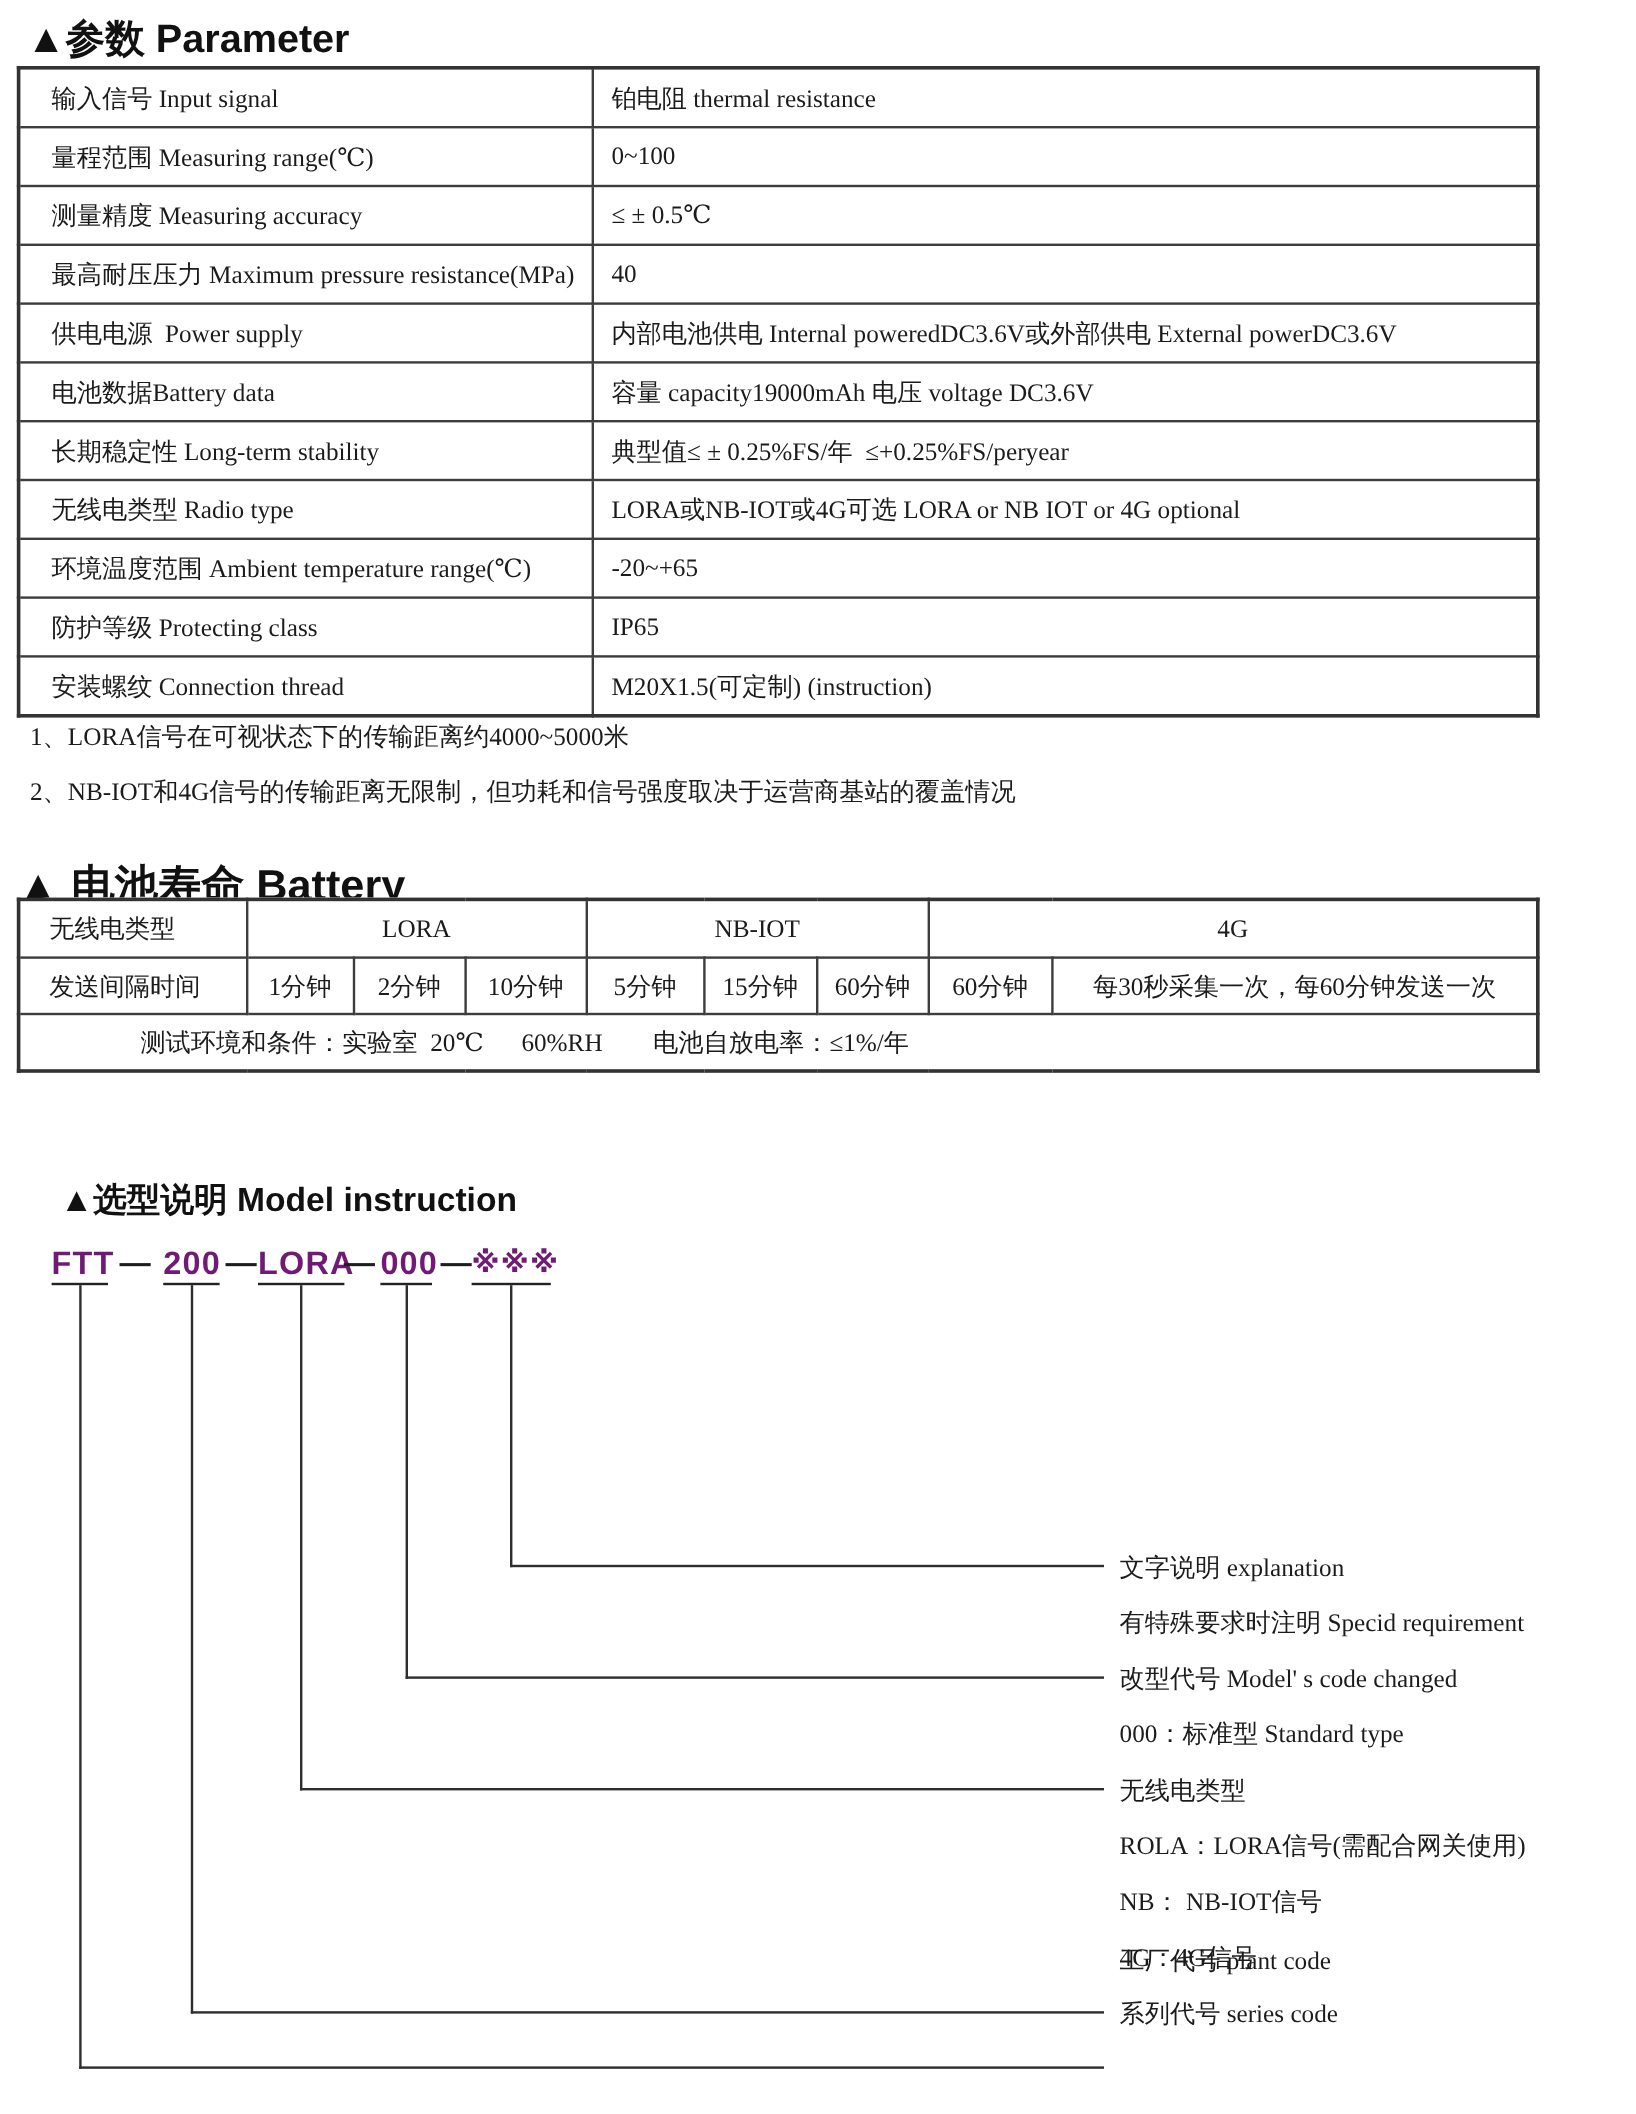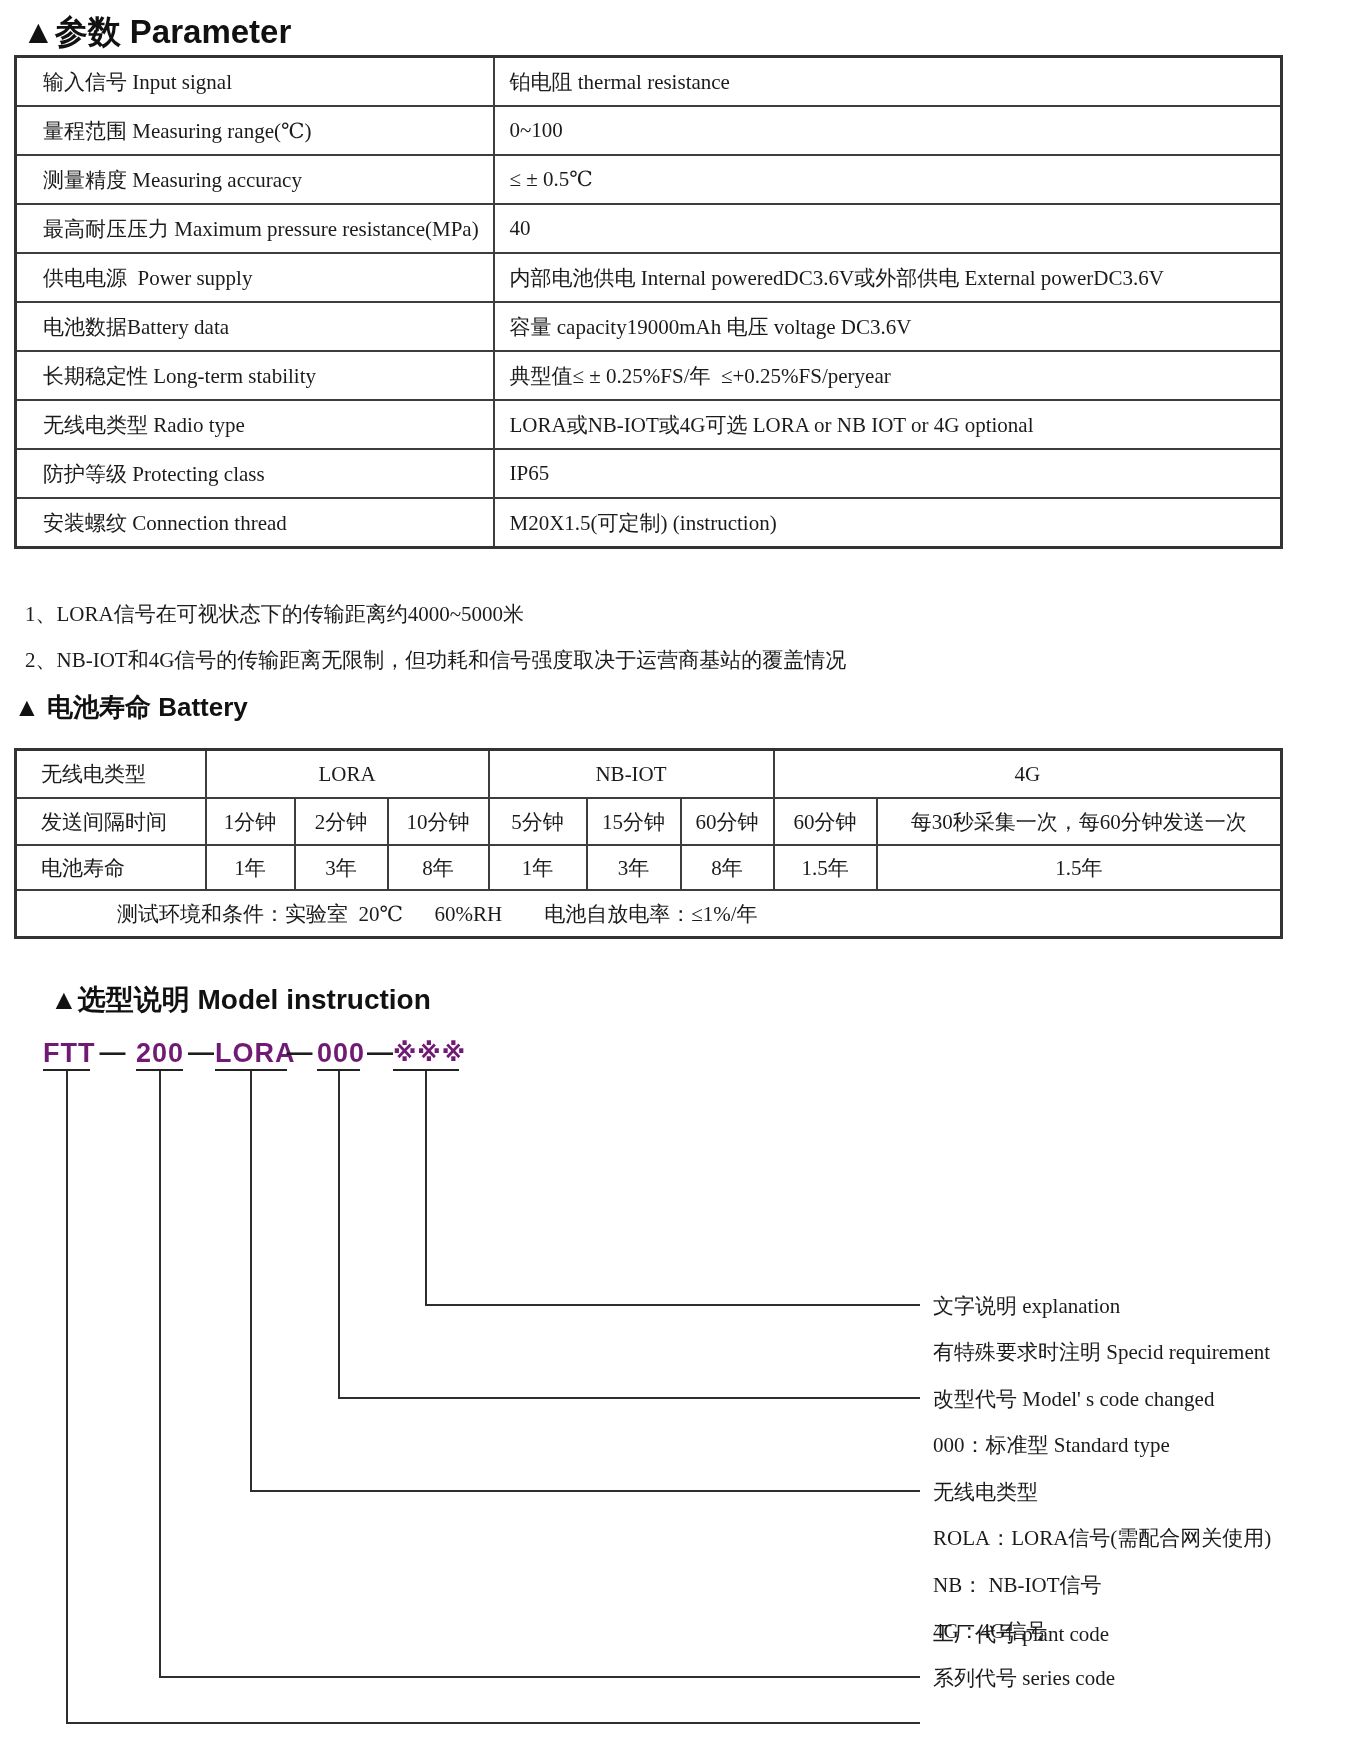--- a/index.html
+++ b/index.html
@@ -7,21 +7,21 @@
     position:relative;width:1363px;height:1762px;background:#ffffff;
     color:#1b1b1b;font-family:"Liberation Serif","DejaVu Serif",serif;
     overflow:hidden;
   }
   .heading{
     position:absolute;left:14px;margin:0;
     font-family:"Liberation Sans","DejaVu Sans",sans-serif;
     font-weight:700;color:#111;white-space:nowrap;
   }
   #h-param{left:22px;top:10px;font-size:33px;}
-  #h-batt{top:690px;font-size:26px;}
+  #h-batt{top:714px;font-size:36px;}
   #h-model{top:981px;font-size:28px;margin-left:36px;}
 
   table{border-collapse:collapse;table-layout:fixed;position:absolute;background:#fff;border-radius:26px;}
   td{border:2px solid #3d3d3d;font-size:21px;color:#1b1b1b;overflow:hidden;}
   .tbl{border:3px solid #333;}
 
   #param-table{left:14px;top:55px;width:1266px;}
   #param-table td{height:47px;vertical-align:middle;white-space:pre;}
   #param-table td.lbl{padding:0 4px 0 26px;}
   #param-table td.val{padding:0 6px 0 15px;}
@@ -96,20 +96,24 @@
       </tr>
       <tr>
         <td class="lbl">长期稳定性 Long-term stability</td>
         <td class="val">典型值≤ ± 0.25%FS/年  ≤+0.25%FS/peryear</td>
       </tr>
       <tr>
         <td class="lbl">无线电类型 Radio type</td>
         <td class="val">LORA或NB-IOT或4G可选 LORA or NB IOT or 4G optional</td>
       </tr>
       <tr>
+        <td class="lbl">环境温度范围 Ambient temperature range(℃)</td>
+        <td class="val">-20~+65</td>
+      </tr>
+      <tr>
         <td class="lbl">防护等级 Protecting class</td>
         <td class="val">IP65</td>
       </tr>
       <tr>
         <td class="lbl">安装螺纹 Connection thread</td>
         <td class="val">M20X1.5(可定制) (instruction)</td>
       </tr>
     </tbody>
   </table>
 
@@ -141,31 +145,20 @@
         <td class="lbl">发送间隔时间</td>
         <td>1分钟</td>
         <td>2分钟</td>
         <td>10分钟</td>
         <td>5分钟</td>
         <td>15分钟</td>
         <td>60分钟</td>
         <td>60分钟</td>
         <td>每30秒采集一次，每60分钟发送一次</td>
       </tr>
-      <tr class="r3">
-        <td class="lbl">电池寿命</td>
-        <td>1年</td>
-        <td>3年</td>
-        <td>8年</td>
-        <td>1年</td>
-        <td>3年</td>
-        <td>8年</td>
-        <td>1.5年</td>
-        <td>1.5年</td>
-      </tr>
       <tr class="r4">
         <td class="footer" colspan="9">测试环境和条件：实验室  20℃      60%RH        电池自放电率：≤1%/年</td>
       </tr>
     </tbody>
   </table>
 
   <h2 class="heading" id="h-model">▲选型说明  Model instruction</h2>
 
   <div class="codeseg" style="left:43px;width:47px;">FTT</div>
   <div class="codedash" style="left:99px;width:27px;">—</div>

